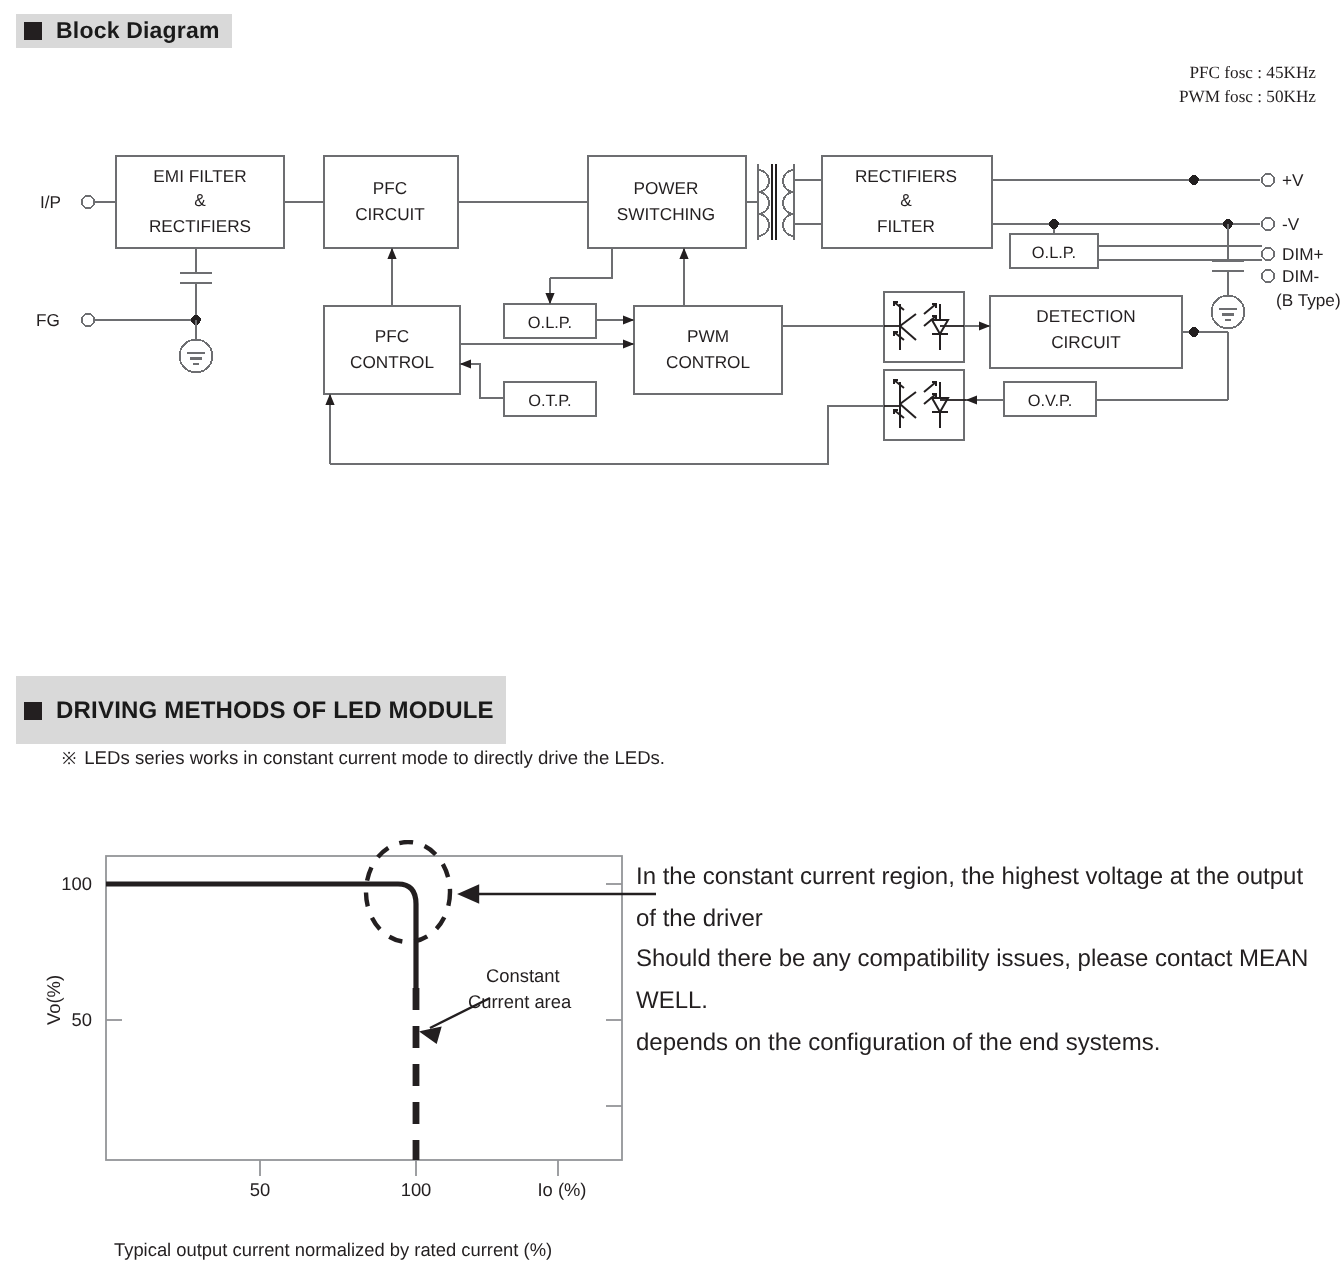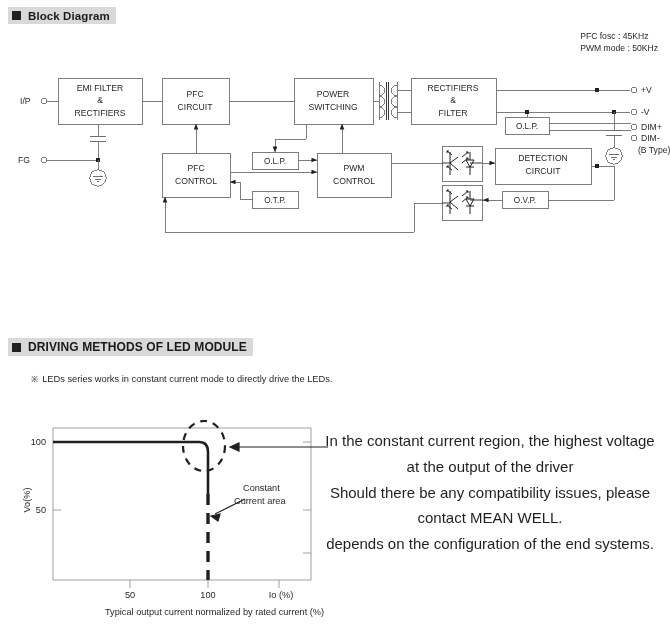--- a/index.html
+++ b/index.html
@@ -33,64 +33,63 @@
     flex: none;
   }
   .section-header .htext {
     font-size: 11.5px;
     font-weight: bold;
     letter-spacing: 0.1px;
     white-space: nowrap;
     color: #1a1a1a;
   }
   #hdr-block { left: 8px; top: 7px; height: 17px; align-items: center; }
-  #hdr-drive { left: 8px; top: 338px; height: 18px; }
+  #hdr-drive { left: 8px; top: 338px; height: 34px; }
   #hdr-drive .htext { font-size: 12px; }
 
   
   #fosc {
     position: absolute;
     right: 12px;
     top: 30px;
-    text-align: left;
+    text-align: right;
     font-size: 8.6px;
     line-height: 1.45;
     color: #231f20;
+    font-family: Liberation Serif, serif;
   }
 
   
   #blockdiagram { position: absolute; left: 0; top: 60px; width: 670px; height: 190px; }
   #vicurve { position: absolute; left: 8px; top: 420px; width: 320px; height: 185px; }
 
   svg text {
     font-family: "Liberation Sans", sans-serif;
     fill: #231f20;
   }
 
   
   #explain {
     position: absolute;
     left: 318px;
     top: 428px;
     width: 344px;
-    font-size: 15px;
+    font-size: 12px;
     line-height: 1.72;
     color: #231f20;
-    text-align: center;
   }
   #explain p { margin: 0; }
 
   #chart-caption {
     position: absolute;
     left: 57px;
-    top: 607px;
+    top: 620px;
     font-size: 9.2px;
     color: #231f20;
     white-space: nowrap;
-    margin-left: 48px;
   }
 
   #note-series {
     position: absolute;
     left: 31px;
     top: 373px;
     font-size: 9.3px;
     color: #231f20;
     white-space: nowrap;
   }
@@ -101,21 +100,21 @@
 
 <div class="page">
 
   <div class="section-header" id="hdr-block">
     <span class="bullet"></span>
     <span class="htext">Block Diagram</span>
   </div>
 
   <div id="fosc">
     <div>PFC fosc : 45KHz</div>
-    <div>PWM mode : 50KHz</div>
+    <div>PWM fosc : 50KHz</div>
   </div>
 
   <svg id="blockdiagram" viewBox="0 0 670 190">
     <defs>
       <marker id="ar" markerWidth="7" markerHeight="7" refX="6.2" refY="2.6" orient="auto">
         <path d="M0,0 L6.4,2.6 L0,5.2 z" fill="#231f20"></path>
       </marker>
     </defs>
     <g stroke="#6d6e71" stroke-width="0.9" fill="none" shape-rendering="crispEdges">
 

